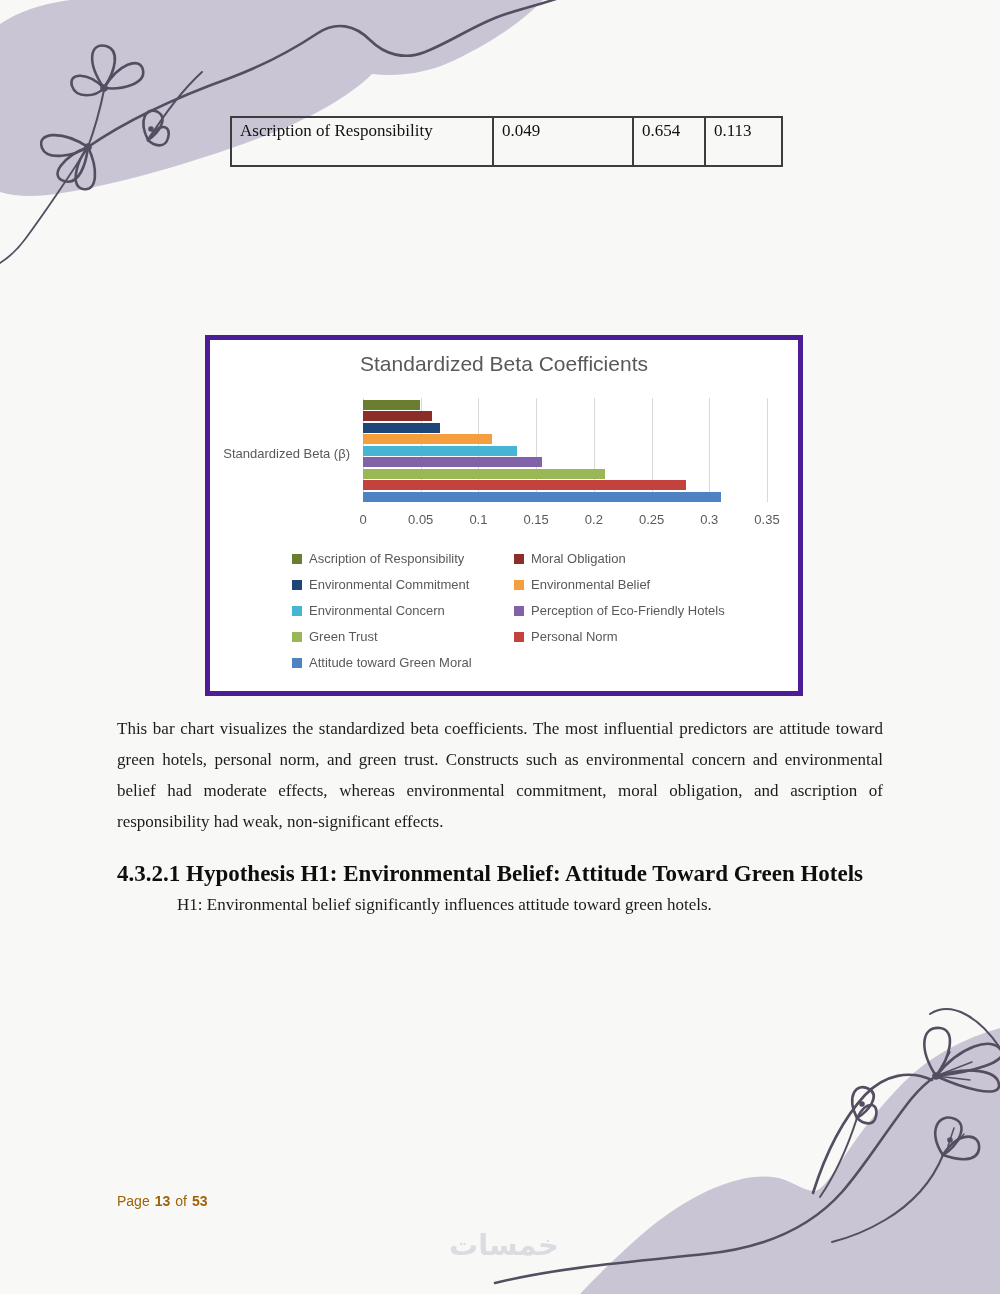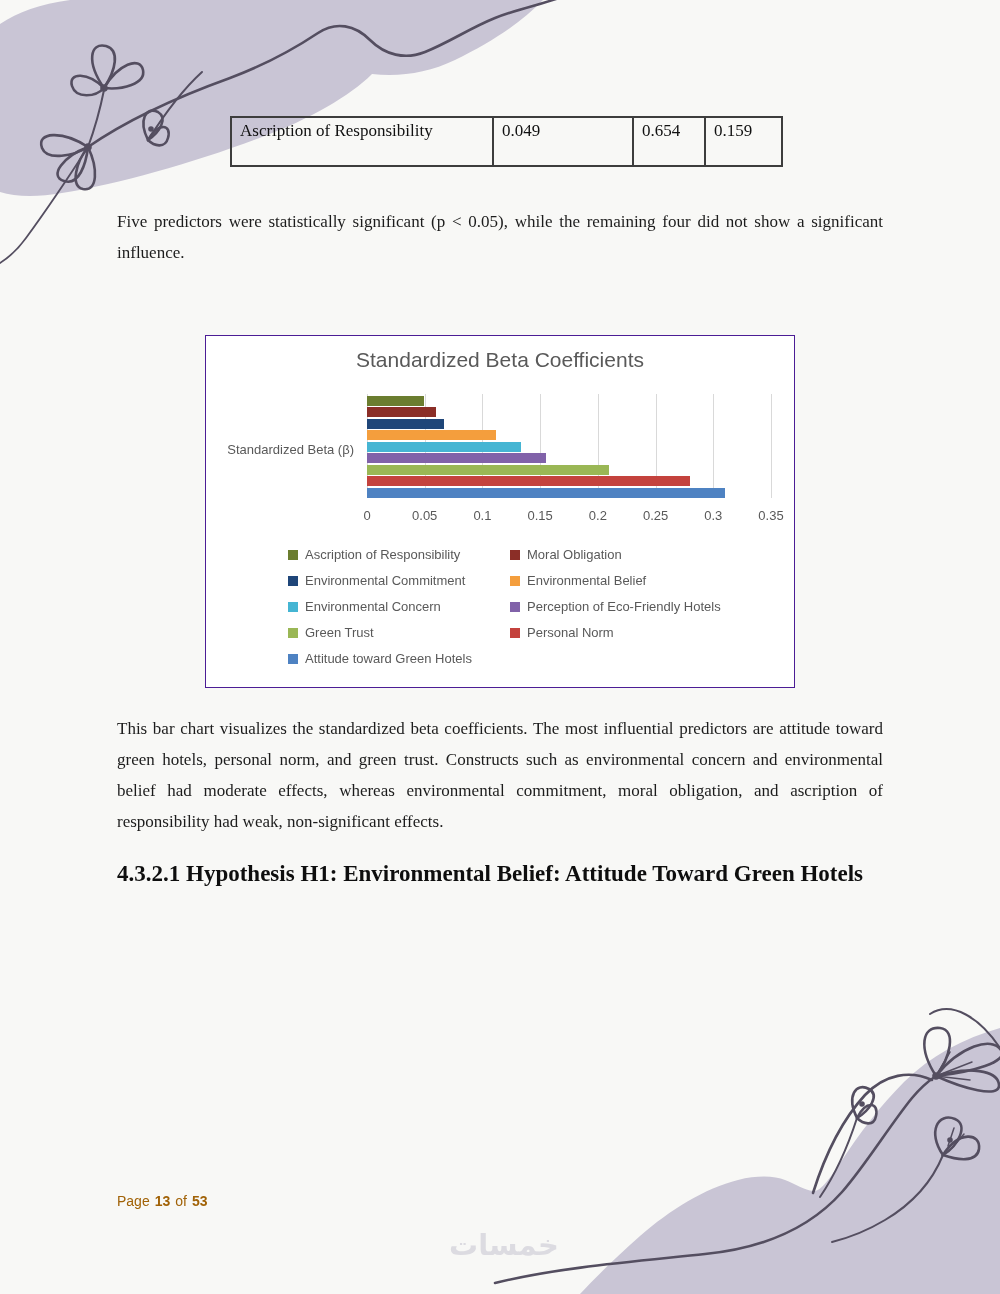--- a/index.html
+++ b/index.html
@@ -16,24 +16,24 @@
 
   
   .para{position:absolute;left:117px;width:766px;font-size:17px;line-height:31px;
         text-align:justify;}
   .p1{top:206px}.p2{top:713px}
   .caption{position:absolute;left:0;top:288px;width:1000px;text-align:center;
            font-style:italic;font-weight:bold;font-size:16px;color:#8b8551;}
 
   
   .chart{position:absolute;left:205px;top:335px;width:588px;height:351px;background:#ffffff;
-         border:1px solid #4c1d95;font-family:"Liberation Sans",sans-serif;}
+         border:5px solid #4c1d95;font-family:"Liberation Sans",sans-serif;}
   .chart-title{position:absolute;left:0;top:12px;width:100%;text-align:center;
                font-size:21px;color:#595959;}
-  .plot-area{position:absolute;left:8px;top:0;width:100%;height:100%;}
+  .plot-area{position:absolute;left:0;top:0;width:100%;height:100%;}
   .gridline{position:absolute;top:58px;height:104px;width:1px;background:#d9d9d9;}
   .bar{position:absolute;height:10px;}
   .tick{position:absolute;top:172px;width:40px;text-align:center;font-size:13px;color:#595959;}
   .cat-label{position:absolute;left:8px;top:106px;width:132px;text-align:right;
              font-size:13px;color:#595959;}
   .chart-legend{position:absolute;left:82px;top:211px;display:grid;
                 grid-template-columns:222px auto;row-gap:11px;font-size:13px;color:#595959;}
   .legend-item{display:flex;align-items:center;gap:7px;white-space:nowrap;}
   .legend-marker{display:inline-block;width:10px;height:10px;flex:0 0 10px;}
 
@@ -106,27 +106,26 @@
 
   <div class="watermark">خمسات</div>
 
   <div class="doc-table">
     <table>
       <tbody>
           <tr>
         <td class="c1">Ascription of Responsibility</td>
         <td class="c2">0.049</td>
         <td class="c3">0.654</td>
-        <td class="c4">0.159</td>
+        <td class="c4">0.113</td>
       </tr>
     </tbody>
       </table>
   </div>
 
-  <div class="para p1">Five predictors were statistically significant (p &lt; 0.05), while the remaining four did not show a significant influence.</div>
 
 
   <div class="chart">
     <div class="chart-title">Standardized Beta Coefficients</div>
     <div class="plot-area">
       <div class="cat-label">Standardized Beta (β)</div>
     <div class="gridline" style="left: 153px;"></div>
         <div class="tick" style="left: 133px;">0</div>
         <div class="gridline" style="left: 210.714px;"></div>
         <div class="tick" style="left: 190.714px;">0.05</div>
@@ -180,27 +179,28 @@
         <div class="legend-item">
           <span class="legend-marker" style="background: rgb(154, 183, 85);"></span>
           <span>Green Trust</span>
         </div>
         <div class="legend-item">
           <span class="legend-marker" style="background: rgb(196, 66, 61);"></span>
           <span>Personal Norm</span>
         </div>
         <div class="legend-item">
           <span class="legend-marker" style="background: rgb(78, 130, 194);"></span>
-          <span>Attitude toward Green Hotels</span>
+          <span>Attitude toward Green Moral</span>
         </div>
       </div>
   </div>
 
   <div class="para p2">This bar chart visualizes the standardized beta coefficients. The most influential predictors are attitude toward green hotels, personal norm, and green trust. Constructs such as environmental concern and environmental belief had moderate effects, whereas environmental commitment, moral obligation, and ascription of responsibility had weak, non-significant effects.</div>
 
   <div class="heading">4.3.2.1 Hypothesis H1: Environmental Belief: Attitude Toward Green Hotels</div>
 
+  <div class="hypo">H1: Environmental belief significantly influences attitude toward green hotels.</div>
 
   <div class="footer">
     <span>Page</span><span class="bold">13</span><span>of</span><span class="bold">53</span>
   </div>
 
 </div>
 
 </body></html>

